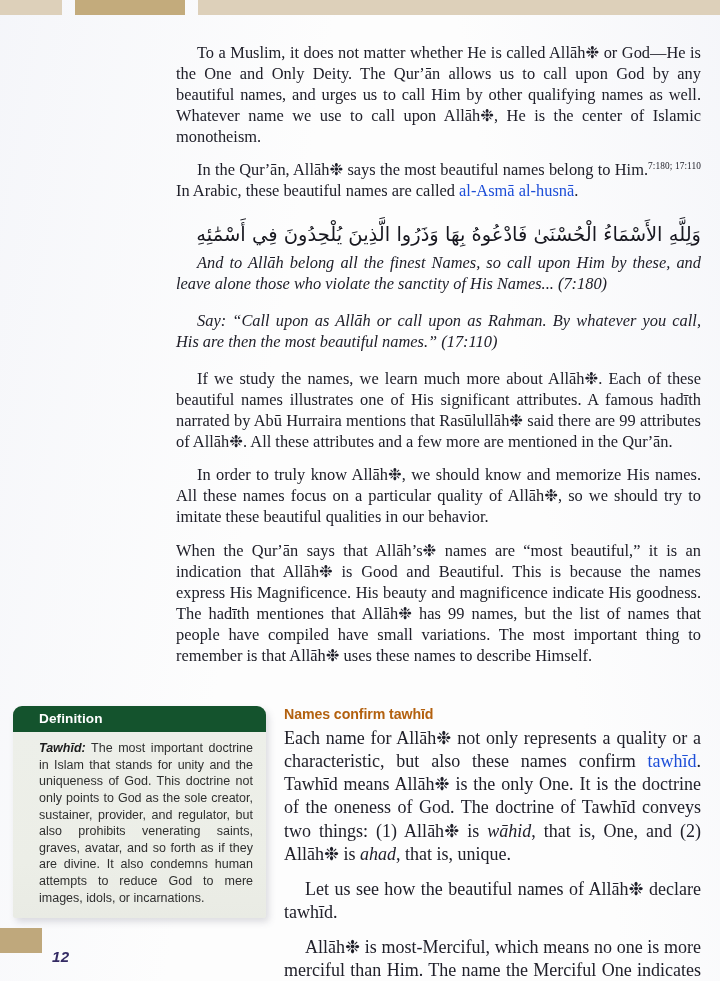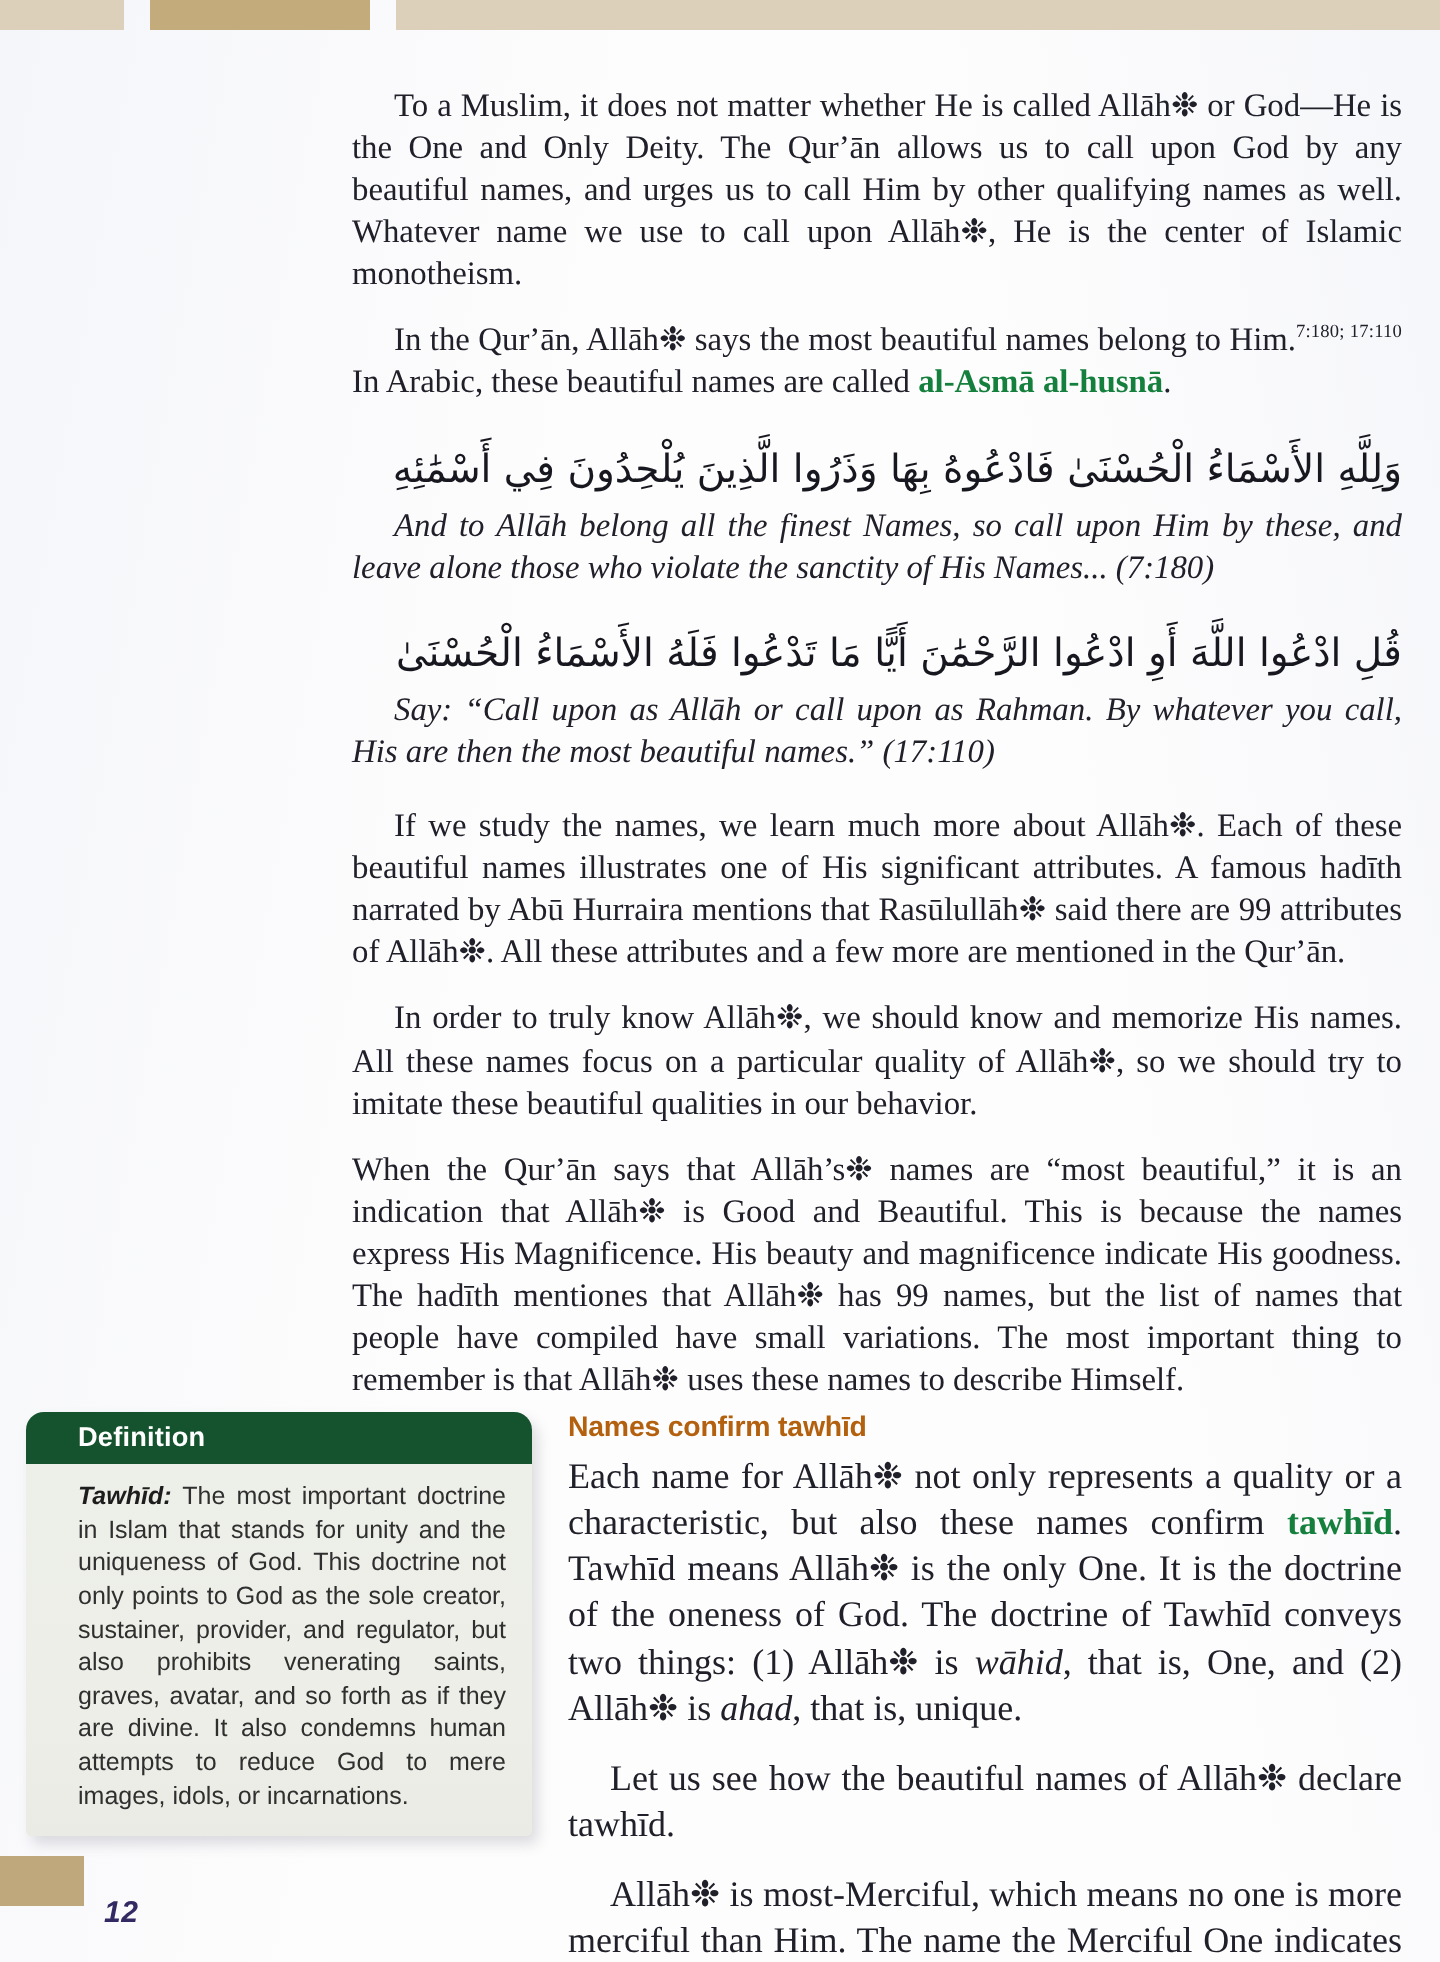--- a/index.html
+++ b/index.html
@@ -79,22 +79,22 @@
   p.body + p.body { margin-top: 12px; }
 
   .sup {
     font-size: 9.3px;
     vertical-align: super;
     line-height: 0;
     letter-spacing: .1px;
   }
 
   .accent {
-    color: #15803d;
-    font-weight: bold;
+    color: #1d4ed8;
+    font-weight: normal;
   }
   .ital { font-style: italic; }
 
   
   .arabic {
     font-family: "DejaVu Sans", sans-serif;
     direction: rtl;
     unicode-bidi: bidi-override;
     text-align: right;
     font-size: 19.5px;
@@ -187,21 +187,20 @@
     <p class="body"><span>To a Muslim, it does not matter whether He is called Allāh</span><span class="honor">❉</span><span> or God—He is the One and Only Deity. The Qurʼān allows us to call upon God by any beautiful names, and urges us to call Him by other qualifying names as well. Whatever name we use to call upon Allāh</span><span class="honor">❉</span><span>, He is the center of Islamic monotheism.</span></p>
 
     <p class="body"><span>In the Qurʼān, Allāh</span><span class="honor">❉</span><span> says the most beautiful names belong to Him.</span><span class="sup">7:180; 17:110</span><span> In Arabic, these beautiful names are called </span><span class="accent">al-Asmā al-husnā</span><span>.</span></p>
 
     <div class="verse-block">
       <p class="arabic">وَلِلَّهِ الأَسْمَاءُ الْحُسْنَىٰ فَادْعُوهُ بِهَا وَذَرُوا الَّذِينَ يُلْحِدُونَ فِي أَسْمَٰئِهِ</p>
       <p class="body verse-trans">And to Allāh belong all the finest Names, so call upon Him by these, and leave alone those who violate the sanctity of His Names... (7:180)</p>
     </div>
 
     <div class="verse-block">
-      <p class="arabic">قُلِ ادْعُوا اللَّهَ أَوِ ادْعُوا الرَّحْمَٰنَ أَيًّا مَا تَدْعُوا فَلَهُ الأَسْمَاءُ الْحُسْنَىٰ</p>
       <p class="body verse-trans">Say: “Call upon as Allāh or call upon as Rahman. By whatever you call, His are then the most beautiful names.”  (17:110)</p>
     </div>
 
     <p class="body" style="margin-top:16px"><span>If we study the names, we learn much more about Allāh</span><span class="honor">❉</span><span>. Each of these beautiful names illustrates one of His significant attributes. A famous hadīth narrated by Abū Hurraira mentions that Rasūlullāh</span><span class="honor">❉</span><span> said there are 99 attributes of Allāh</span><span class="honor">❉</span><span>. All these attributes and a few more are mentioned in the Qurʼān.</span></p>
 
     <p class="body"><span>In order to truly know Allāh</span><span class="honor">❉</span><span>, we should know and memorize His names. All these names focus on a particular quality of Allāh</span><span class="honor">❉</span><span>, so we should try to imitate these beautiful qualities in our behavior.</span></p>
 
 
     <p class="body" style="text-indent:0"><span>When the Qurʼān says that Allāh’s</span><span class="honor">❉</span><span> names are “most beautiful,” it is an indication that Allāh</span><span class="honor">❉</span><span> is Good and Beautiful. This is because the names express His Magnificence. His beauty and magnificence indicate His goodness. The hadīth mentiones that Allāh</span><span class="honor">❉</span><span> has 99 names, but the list of names that people have compiled have small variations. The most important thing to remember is that Allāh</span><span class="honor">❉</span><span> uses these names to describe Himself.</span></p>
 

